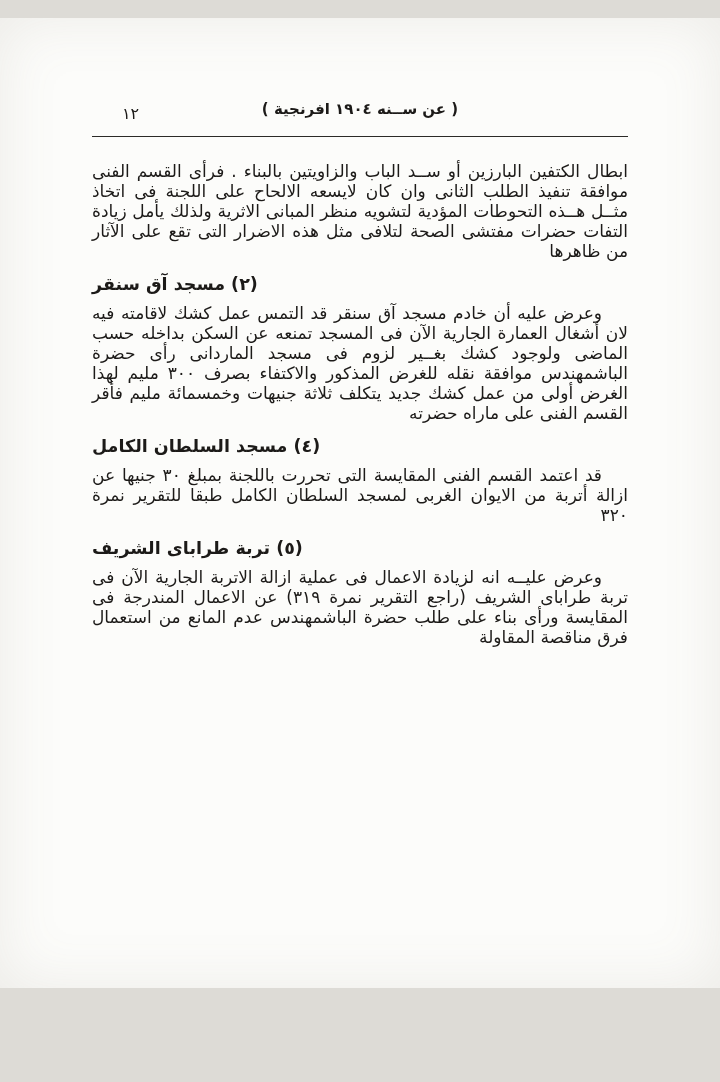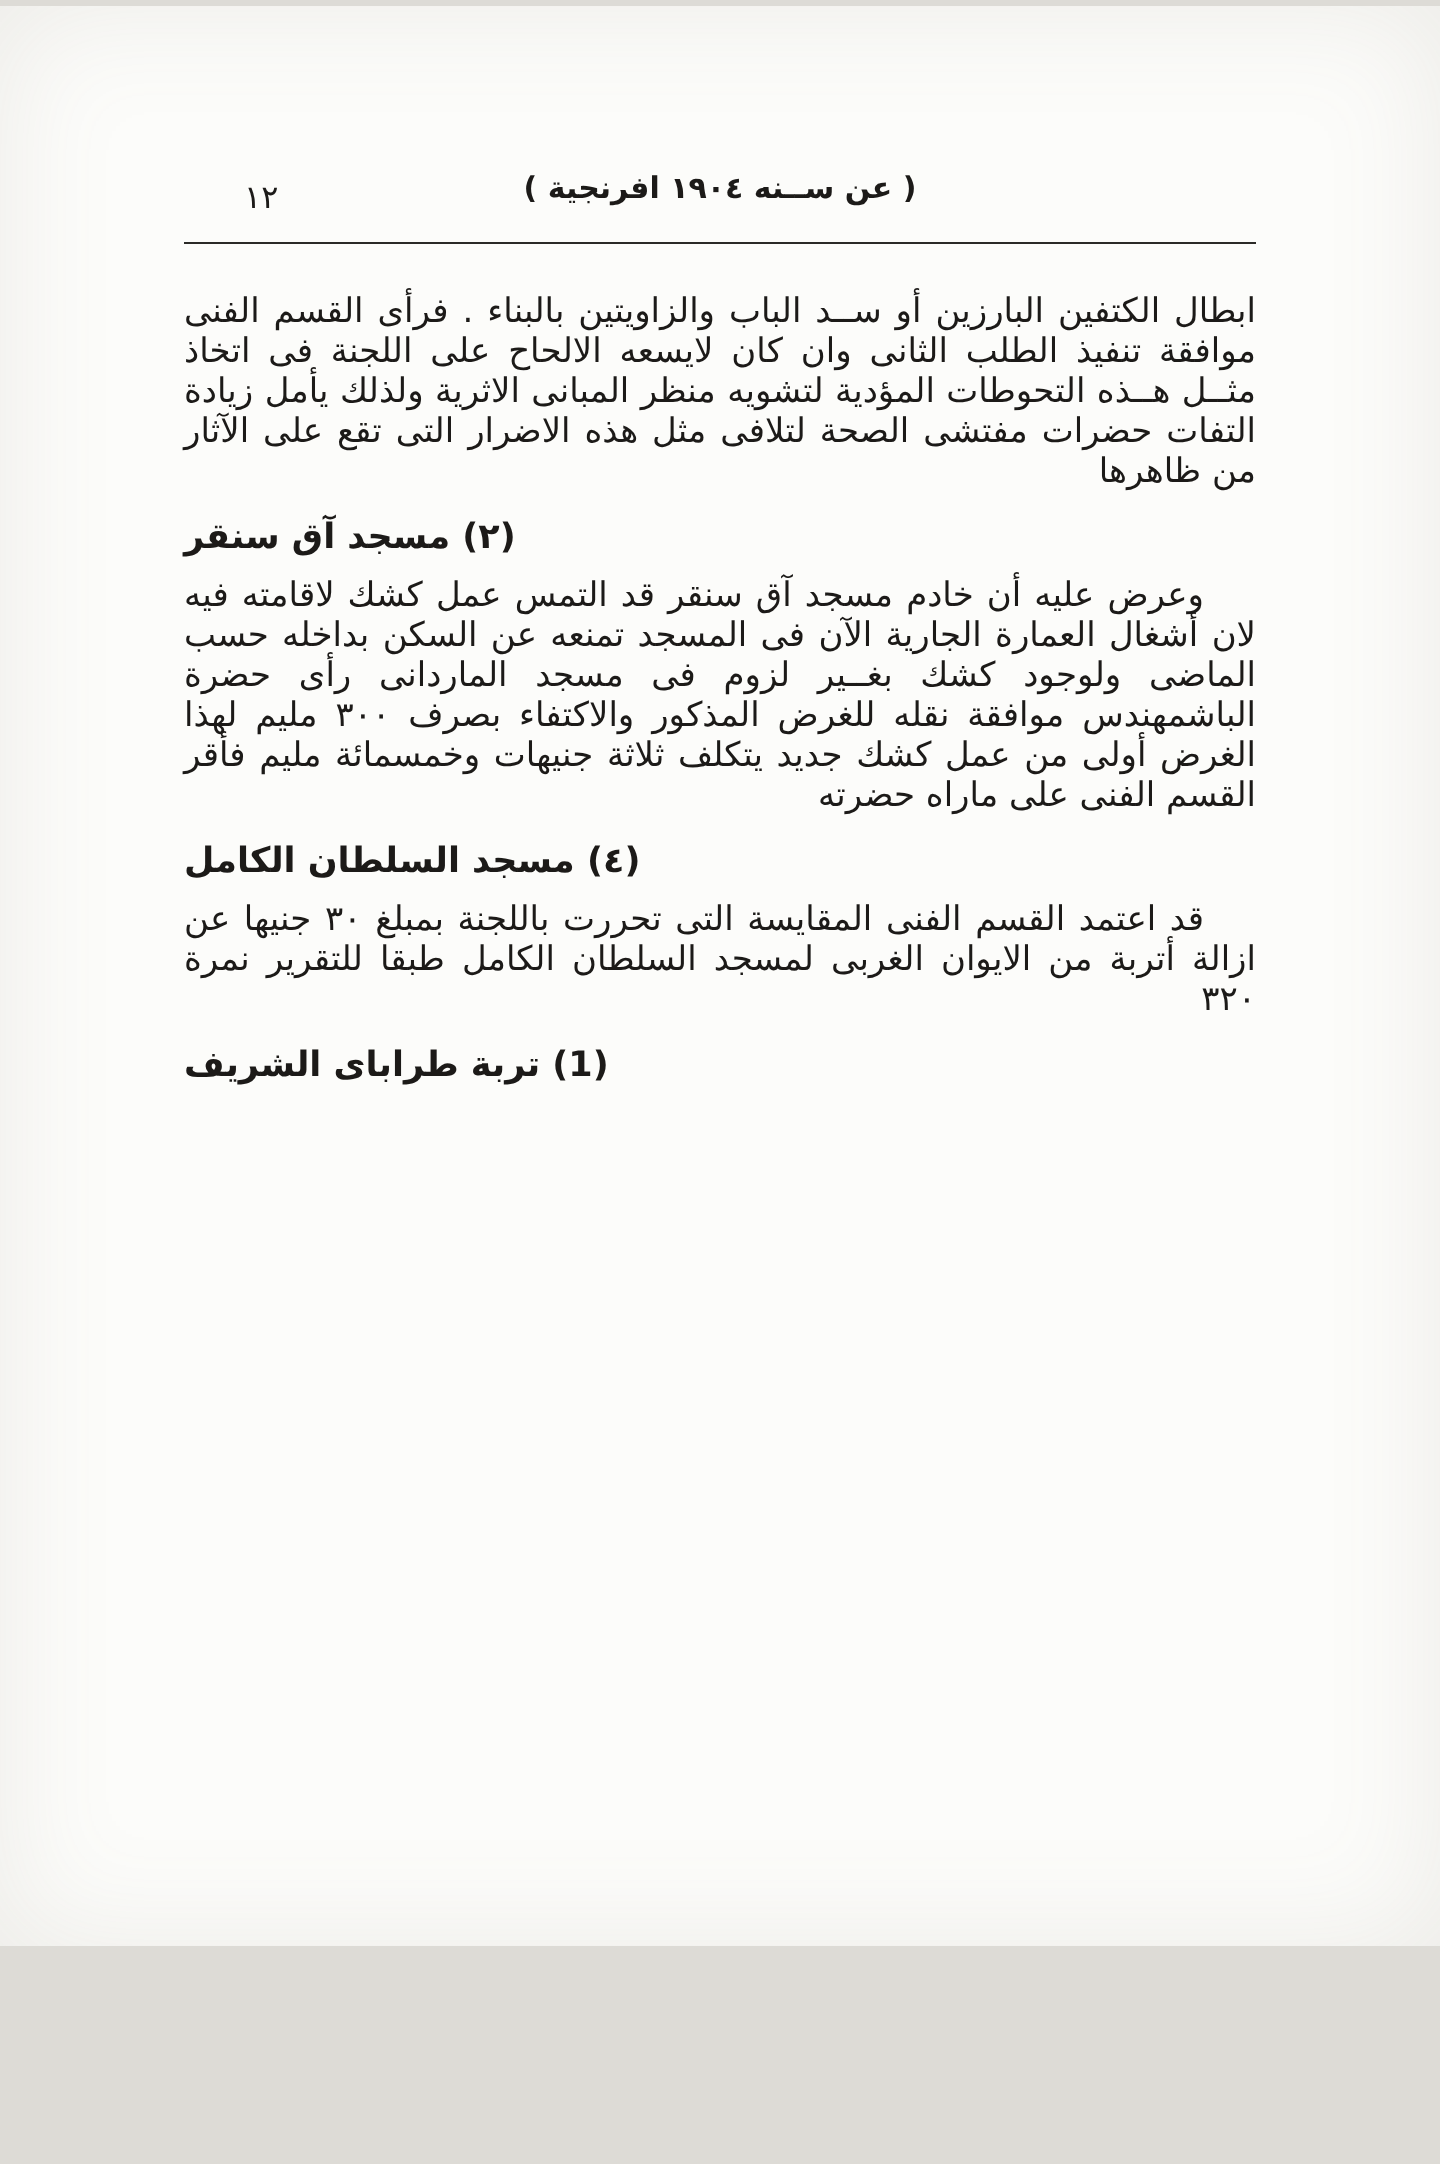--- a/index.html
+++ b/index.html
@@ -4,21 +4,21 @@
 <style>
   html, body {
     margin: 0;
     padding: 0;
     background: #dddbd6;
   }
   .page {
     position: relative;
     width: 720px;
     height: 970px;
-    margin: 3px auto;
+    margin: 18px auto;
     background: #fcfcfa;
     box-shadow: inset 0 0 60px rgba(120,115,100,0.12);
     overflow: hidden;
     font-family: "DejaVu Sans", sans-serif;
     color: #1c1a18;
   }
   .text-block {
     position: absolute;
     top: 82px;
     right: 92px;
@@ -80,17 +80,18 @@
 
       <p class="para">ابطال الكتفين البارزين أو ســد الباب والزاويتين بالبناء . فرأى القسم الفنى موافقة تنفيذ الطلب الثانى وان كان لايسعه الالحاح على اللجنة فى اتخاذ مثــل هــذه التحوطات المؤدية لتشويه منظر المبانى الاثرية ولذلك يأمل زيادة التفات حضرات مفتشى الصحة لتلافى مثل هذه الاضرار التى تقع على الآثار من ظاهرها</p>
 
       <div class="section-heading">(٢) مسجد آق سنقر</div>
       <p class="para indent">وعرض عليه أن خادم مسجد آق سنقر قد التمس عمل كشك لاقامته فيه لان أشغال العمارة الجارية الآن فى المسجد تمنعه عن السكن بداخله حسب الماضى ولوجود كشك بغــير لزوم فى مسجد الماردانى رأى حضرة الباشمهندس موافقة نقله للغرض المذكور والاكتفاء بصرف ٣٠٠ مليم لهذا الغرض أولى من عمل كشك جديد يتكلف ثلاثة جنيهات وخمسمائة مليم فأقر القسم الفنى على ماراه حضرته</p>
 
 
       <div class="section-heading">(٤) مسجد السلطان الكامل</div>
       <p class="para indent">قد اعتمد القسم الفنى المقايسة التى تحررت باللجنة بمبلغ ٣٠ جنيها عن ازالة أتربة من الايوان الغربى لمسجد السلطان الكامل طبقا للتقرير نمرة ٣٢٠</p>
 
-      <div class="section-heading">(1) تربة طراباى الشريف</div>
+      <div class="section-heading">(٥) تربة طراباى الشريف</div>
+      <p class="para indent">وعرض عليــه انه لزيادة الاعمال فى عملية ازالة الاتربة الجارية الآن فى تربة طراباى الشريف (راجع التقرير نمرة ٣١٩) عن الاعمال المندرجة فى المقايسة ورأى بناء على طلب حضرة الباشمهندس عدم المانع من استعمال فرق مناقصة المقاولة</p>
 
     </div>
   </div>
 </div>
 
 </body></html>

